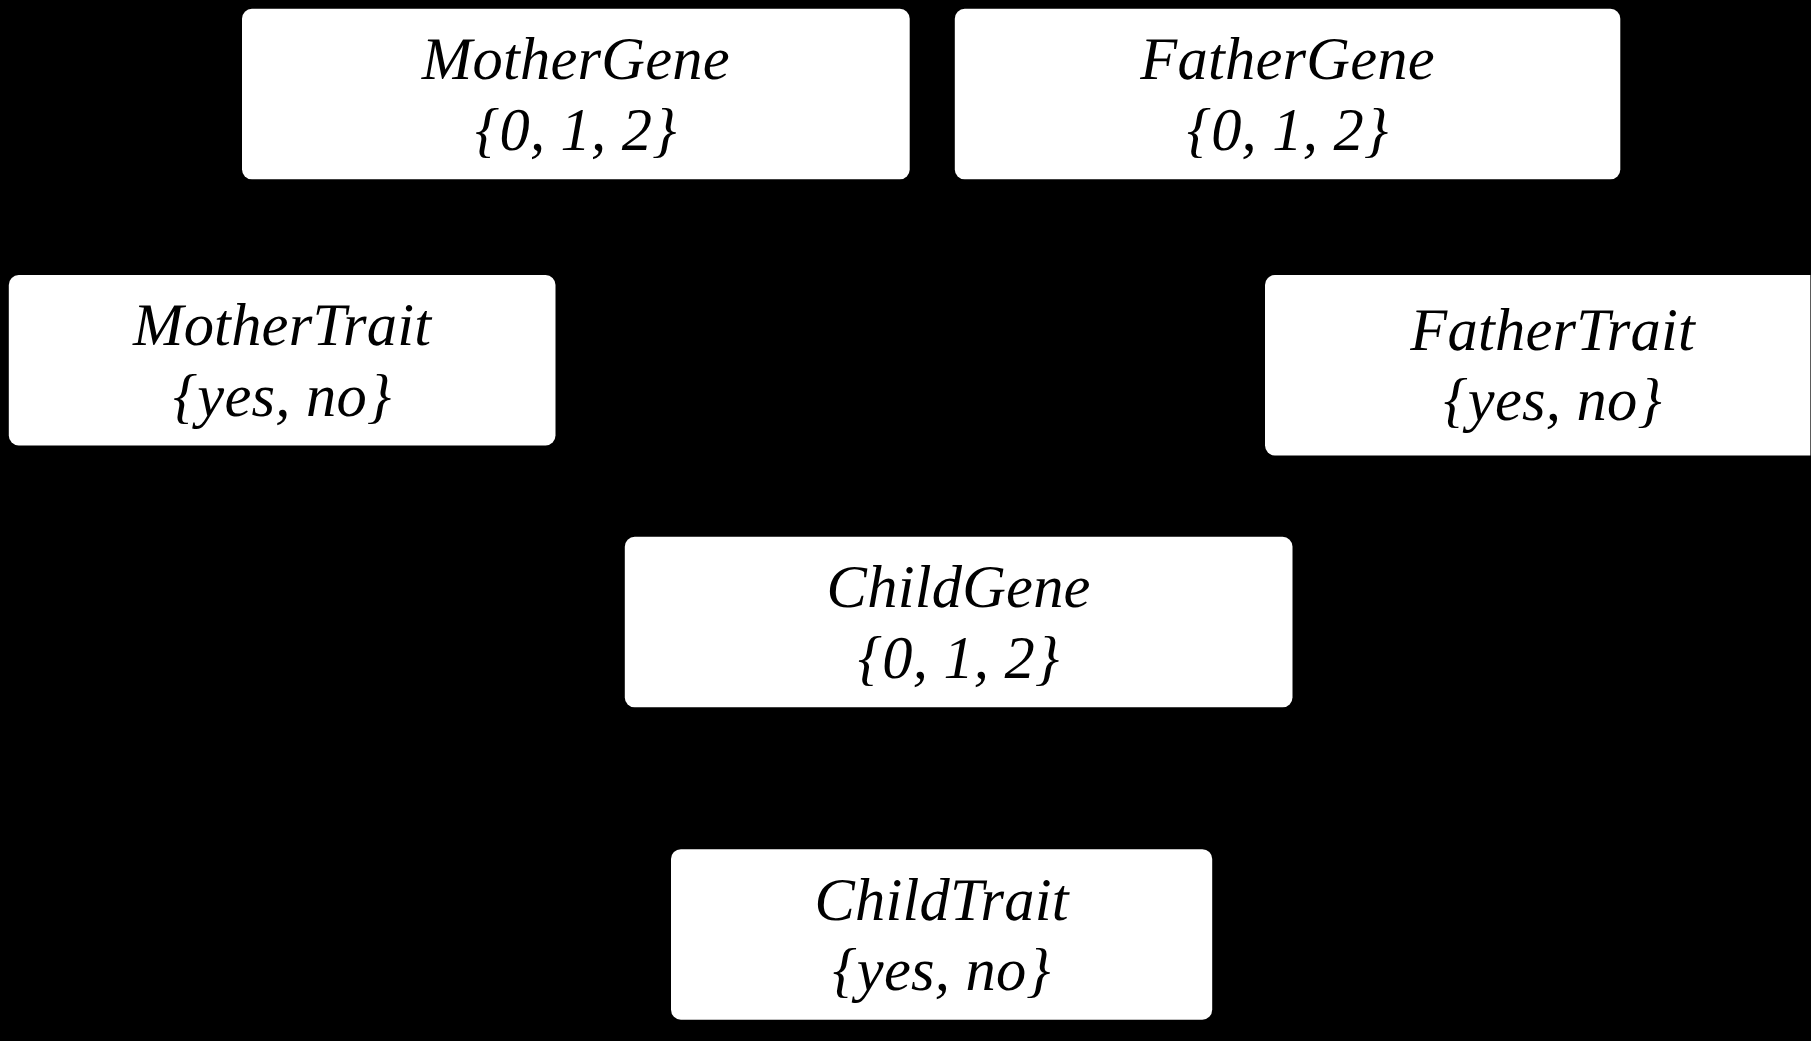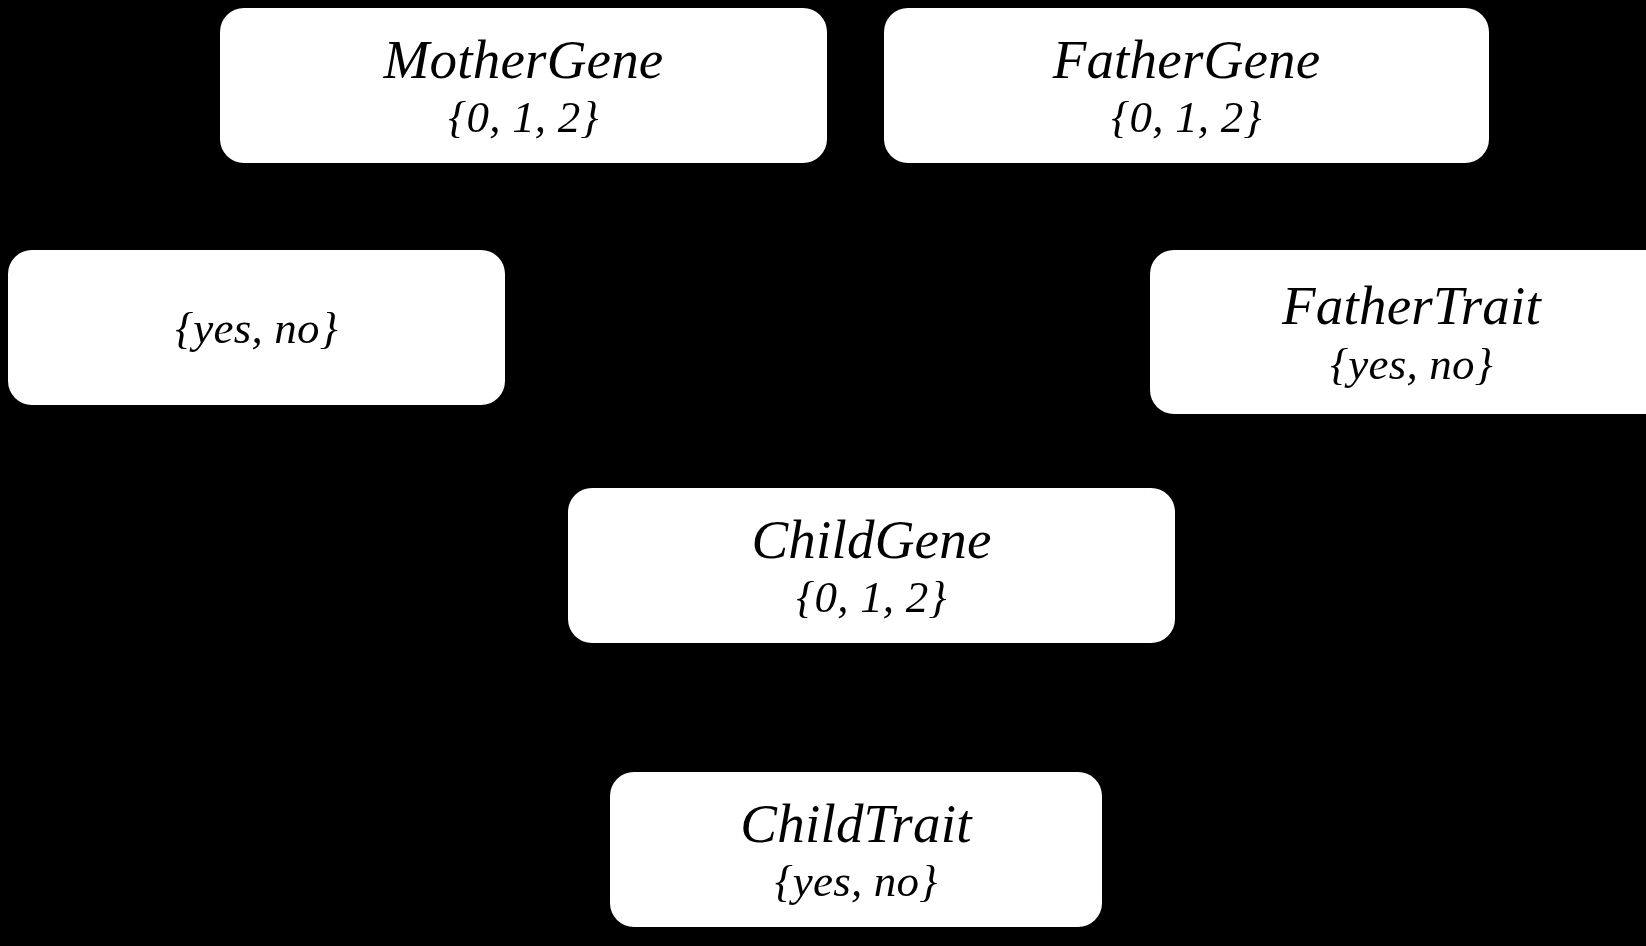--- a/index.html
+++ b/index.html
@@ -11,43 +11,43 @@
     position: relative;
     width: 1646px;
     height: 946px;
     background: #000000;
     overflow: hidden;
     font-family: "Liberation Serif", "DejaVu Serif", serif;
   }
   .node {
     position: absolute;
     background: #ffffff;
-    border-radius: 24px;
+    border-radius: 9px;
     display: flex;
     flex-direction: column;
     align-items: center;
     justify-content: center;
     box-sizing: border-box;
     color: #000000;
   }
   .node-title,
   .node-domain {
     font-style: italic;
     font-weight: normal;
     line-height: 1.12;
     white-space: nowrap;
     text-align: center;
     letter-spacing: 0.2px;
   }
   .node-title { font-size: 55px; }
-  .node-domain { font-size: 45px; margin-top: 2px; }
+  .node-domain { font-size: 55px; margin-top: 2px; }
 
   
   #node-mother-gene  { left: 220px;  top: 8px;   width: 607px; height: 155px; }
-  #node-father-gene  { left: 868px;  top: 8px;   width: 605px; height: 155px; margin-left: 16px; }
+  #node-father-gene  { left: 868px;  top: 8px;   width: 605px; height: 155px; }
   #node-mother-trait { left: 8px;    top: 250px; width: 497px; height: 155px; }
   #node-father-trait { left: 1150px; top: 250px; width: 523px; height: 164px; }
   #node-child-gene   { left: 568px;  top: 488px; width: 607px; height: 155px; }
   #node-child-trait  { left: 610px;  top: 772px; width: 492px; height: 155px; }
 </style>
 </head>
 <body>
 
 <div id="canvas">
 
@@ -55,20 +55,21 @@
     <div class="node-title">MotherGene</div>
     <div class="node-domain">{0, 1, 2}</div>
   </div>
 
   <div class="node" id="node-father-gene">
     <div class="node-title">FatherGene</div>
     <div class="node-domain">{0, 1, 2}</div>
   </div>
 
   <div class="node" id="node-mother-trait">
+    <div class="node-title">MotherTrait</div>
     <div class="node-domain">{yes, no}</div>
   </div>
 
   <div class="node" id="node-father-trait">
     <div class="node-title">FatherTrait</div>
     <div class="node-domain">{yes, no}</div>
   </div>
 
   <div class="node" id="node-child-gene">
     <div class="node-title">ChildGene</div>

